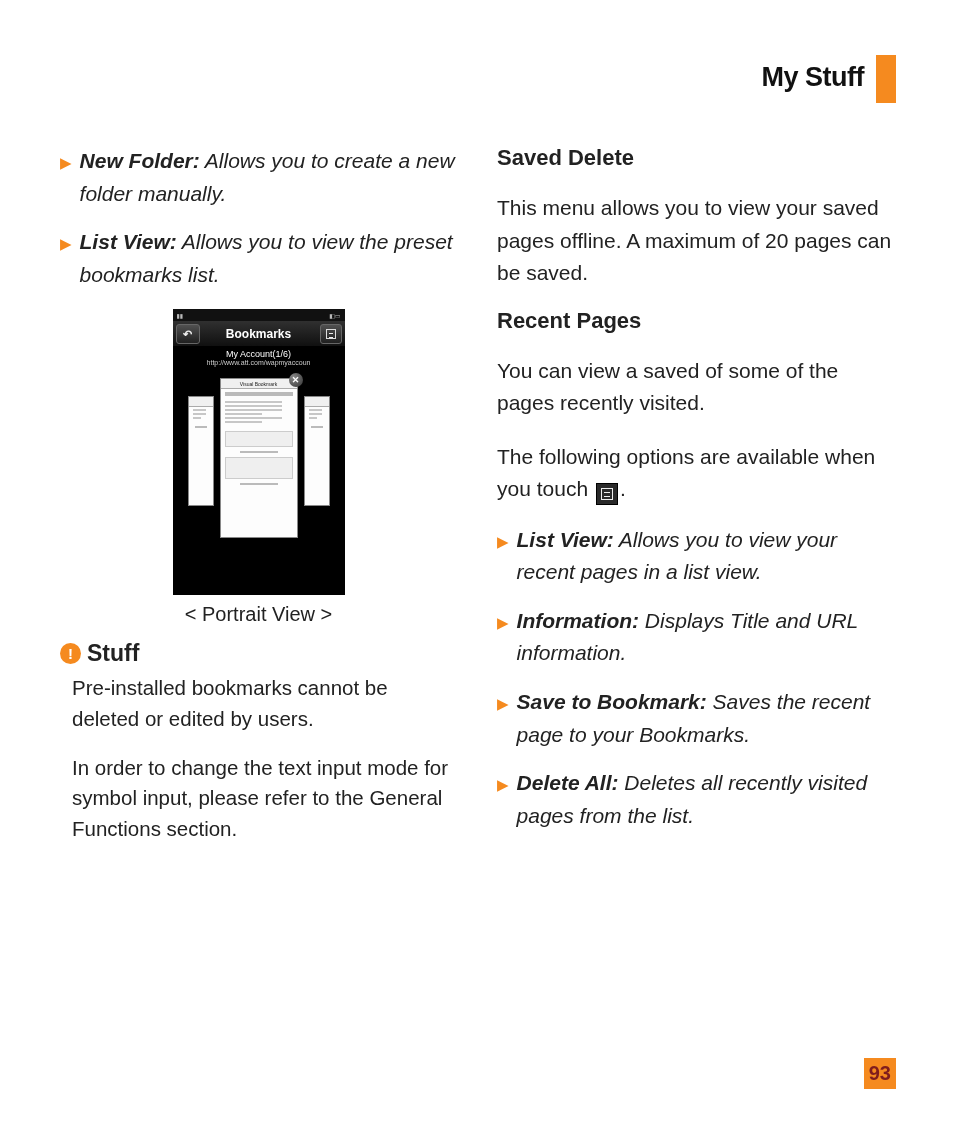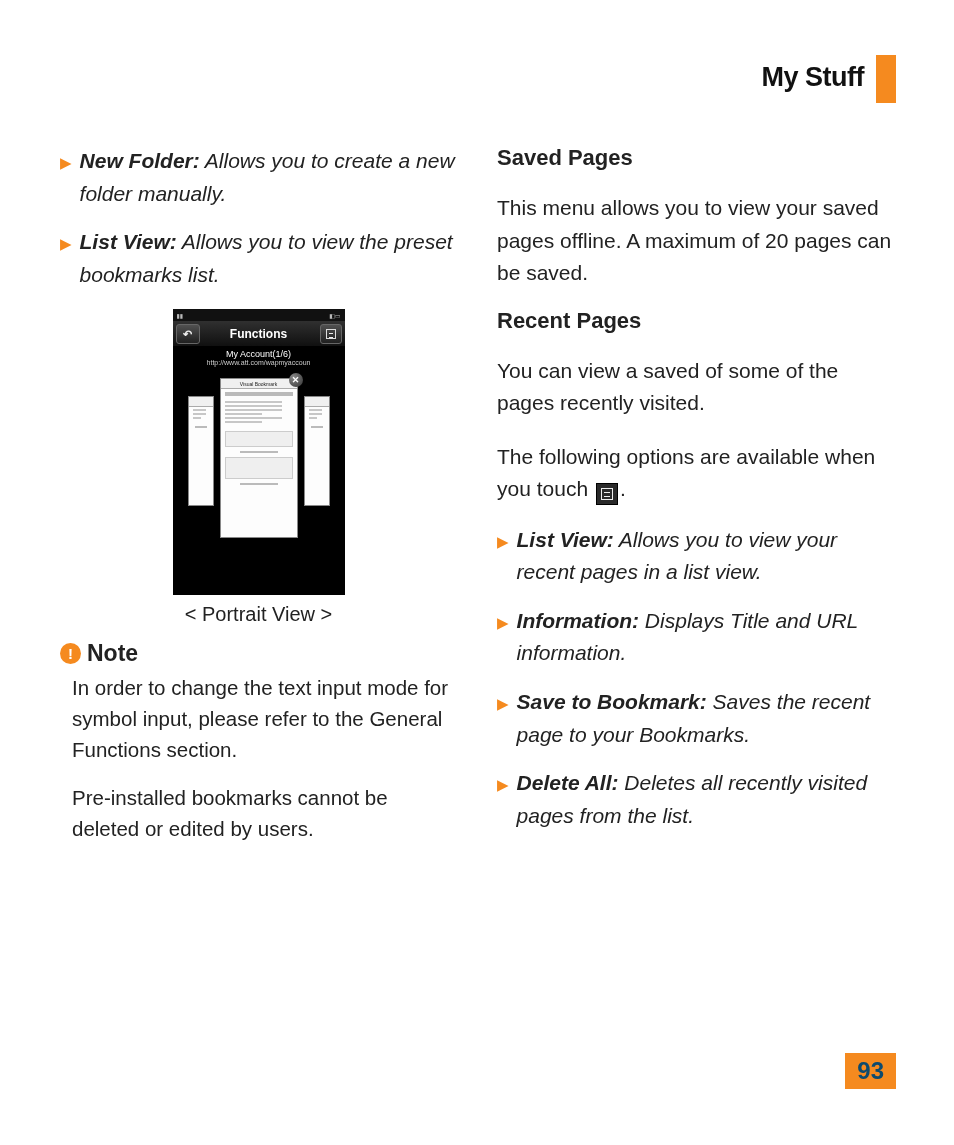--- a/index.html
+++ b/index.html
@@ -282,24 +282,24 @@
     line-height: 1.5;
     margin: 0 0 18px 12px;
     font-weight: 300;
   }
 
   .page-number {
     position: absolute;
     bottom: 56px;
     right: 58px;
     background: #f58a1f;
-    color: #0c4a6e;
+    color: #7f1d1d;
     font-weight: 700;
-    font-size: 24px;
-    padding: 4px 12px;
+    font-size: 20px;
+    padding: 4px 5px;
   }
 </style>
 </head>
 <body>
 
 <div class="page">
 
   <div class="header-bar"></div>
   <div class="page-title">My Stuff</div>
 
@@ -322,21 +322,21 @@
       </div>
 
       <div class="phone-wrap">
         <div class="phone">
           <div class="status-bar">
             <span>▮▮</span>
             <span>◧▭</span>
           </div>
           <div class="title-row">
             <div class="back-btn">↶</div>
-            <div class="phone-title">Functions</div>
+            <div class="phone-title">Bookmarks</div>
             <div class="menu-btn">
                 <span class="inline-icon-inner"></span>
               </div>
           </div>
           <div class="account-line">My Account(1/6)</div>
           <div class="url-line">http://www.att.com/wapmyaccoun</div>
           <div class="thumbs">
             <div class="thumb side">
               <div class="hdr"></div>
               <div class="lines">
@@ -372,30 +372,30 @@
                 </div>
               <div class="ln2"></div>
             </div>
           </div>
         </div>
         <div class="caption">&lt; Portrait View &gt;</div>
       </div>
 
       <div class="note-head">
         <span class="note-icon">!</span>
-        <span class="note-title">Note</span>
-      </div>
+        <span class="note-title">Stuff</span>
+      </div>
+      <p class="note-para">Pre-installed bookmarks cannot be deleted or edited by users.</p>
       <p class="note-para">In order to change the text input mode for symbol input, please refer to the General Functions section.</p>
-      <p class="note-para">Pre-installed bookmarks cannot be deleted or edited by users.</p>
 
     </div>
 
     <div class="col">
 
-      <div class="subheading first-sub">Saved Pages</div>
+      <div class="subheading first-sub">Saved Delete</div>
       <p class="para">This menu allows you to view your saved pages offline. A maximum of 20 pages can be saved.</p>
 
       <div class="subheading">Recent Pages</div>
       <p class="para">You can view a saved of some of the pages recently visited.</p>
       <p class="para">
         <span>The following options are available when you touch </span><span class="inline-icon">
             <span class="inline-icon-inner"></span>
           </span><span>.</span>
       </p>
 

